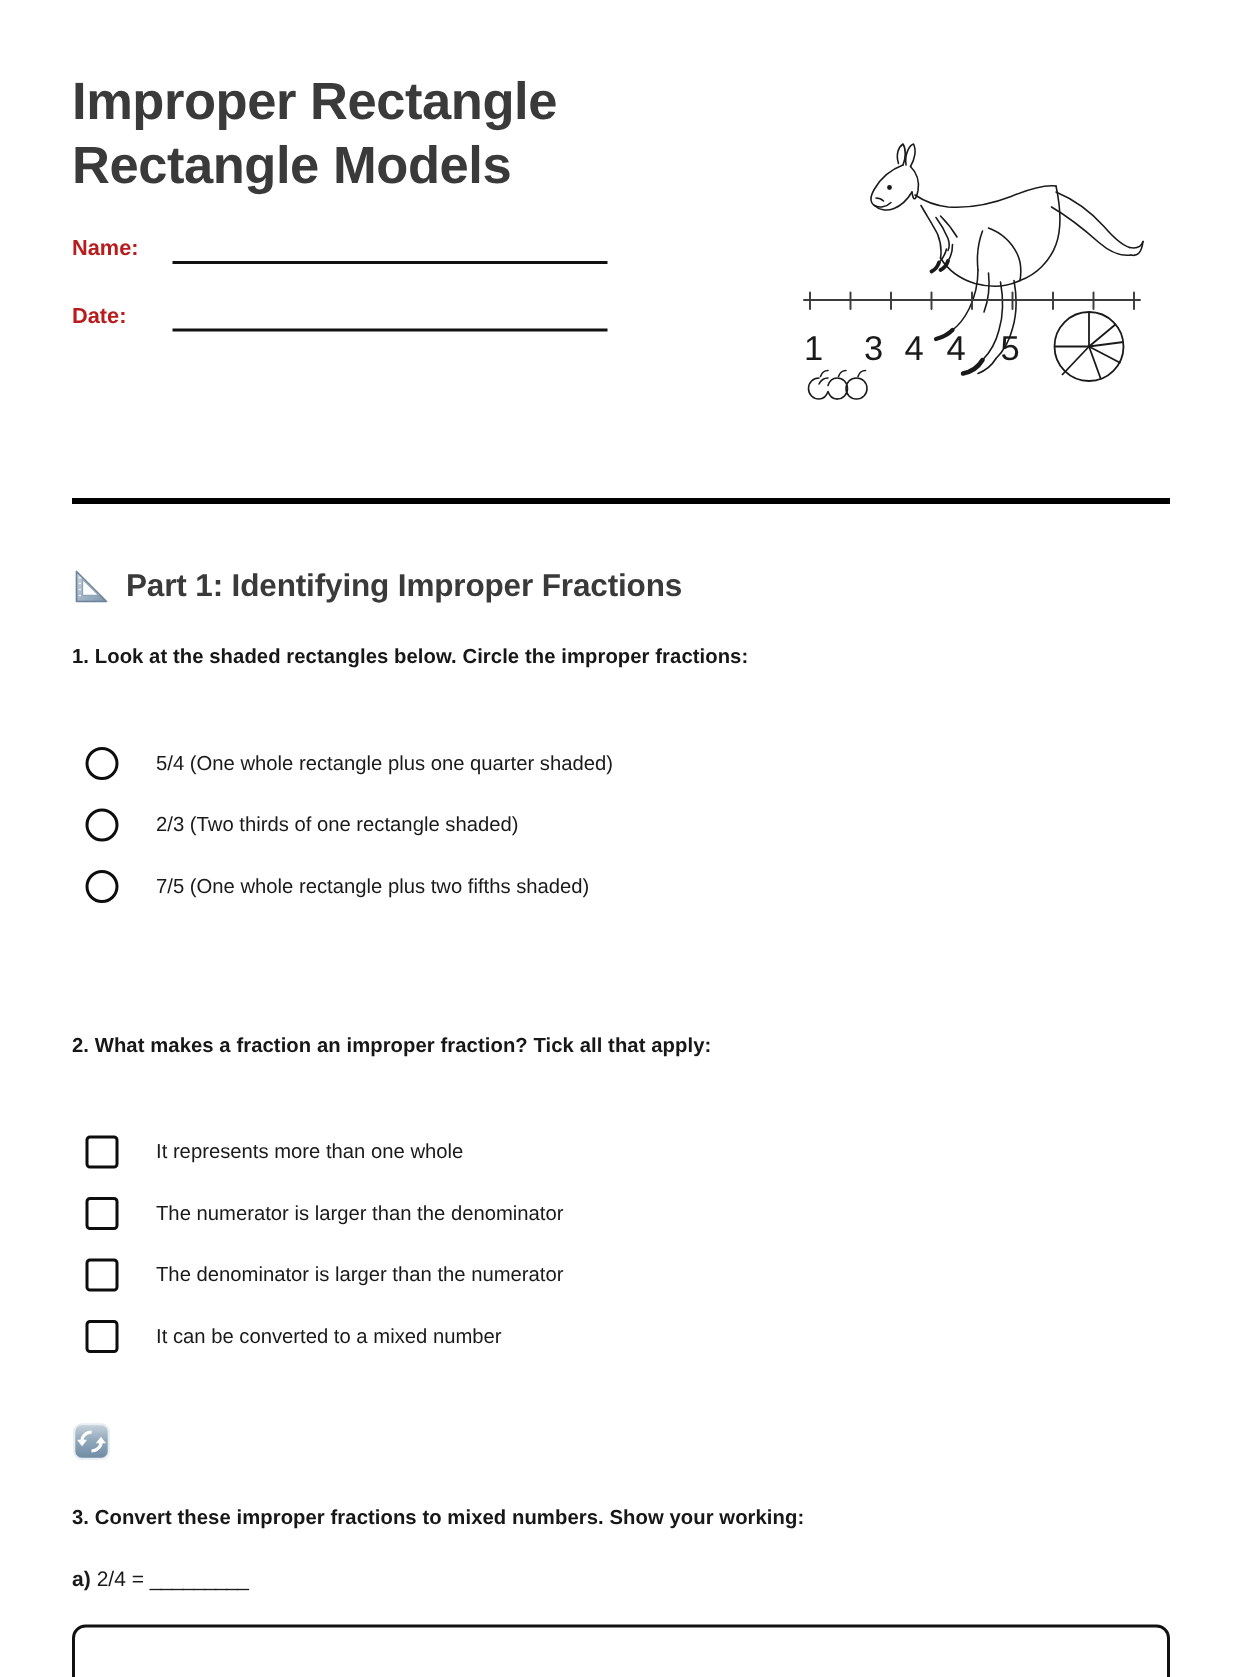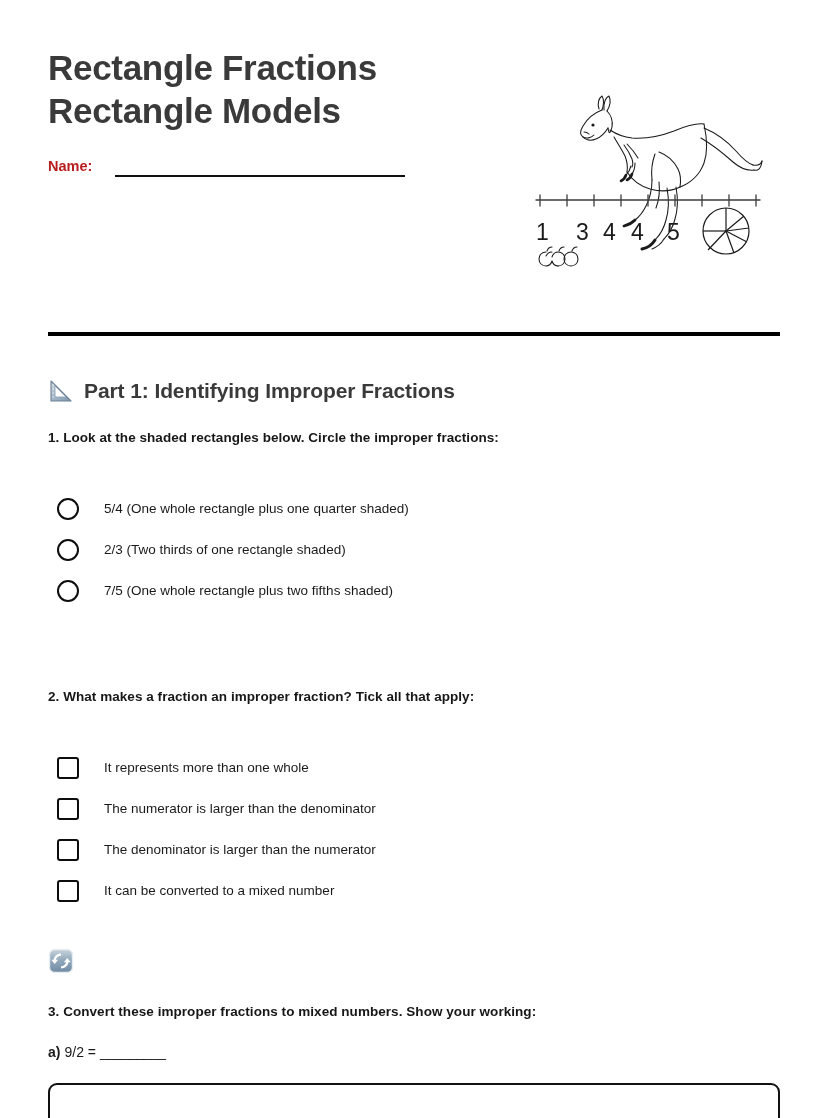--- a/index.html
+++ b/index.html
@@ -182,29 +182,33 @@
     box-sizing: border-box;
     background: #fff;
   }
 </style>
 </head>
 <body>
 
 <div class="page">
 
   <div class="title">
-    <span>Rectangle Fractions</span>
+    <span>Improper Rectangle</span>
     <span class="l2">Rectangle Models</span>
   </div>
 
   <div class="field-row name">
     <span class="field-label">Name:</span>
     <span class="field-line"></span>
   </div>
 
+  <div class="field-row date">
+    <span class="field-label">Date:</span>
+    <span class="field-line"></span>
+  </div>
 
   <div class="illustration">
     <svg width="240" height="178" viewBox="0 0 240 178" xmlns="http://www.w3.org/2000/svg">
       <g fill="none" stroke="#1a1a1a" stroke-width="1.05" stroke-linecap="round" stroke-linejoin="round">
 
         <path d="M71 17 C69 11 71 6 74 4 C76 7 76 13 74 18"></path>
         <path d="M76 18 C75 11 78 5 81 4 C83 8 82 14 79 19"></path>
 
         <path d="M74 18 C66 21 59 27 55 34 C52 39 52 43 55 45 C58 47 63 46 66 43"></path>
         <path d="M55 45 C58 48 63 49 68 47 C73 45 77 41 80 36"></path>
@@ -363,18 +367,18 @@
                  C8.3 9.5 10.4 7.8 13 7.8 Z"></path>
         <path d="M13 20.4 C16.8 20.4 19.9 17.7 20.4 14.2 L22.7 14.2 L19.3 9.9 L15.9 14.2 L18.2 14.2
                  C17.7 16.5 15.6 18.2 13 18.2 Z"></path>
       </g>
     </svg>
   </div>
 
   <div class="question q3">3. Convert these improper fractions to mixed numbers. Show your working:</div>
 
   <div class="work-item">
-    <span class="tag">a)</span><span>9/2 = </span><span class="blank">_________</span>
+    <span class="tag">a)</span><span>2/4 = </span><span class="blank">_________</span>
   </div>
 
   <div class="answer-box"></div>
 
 </div>
 
 </body></html>

